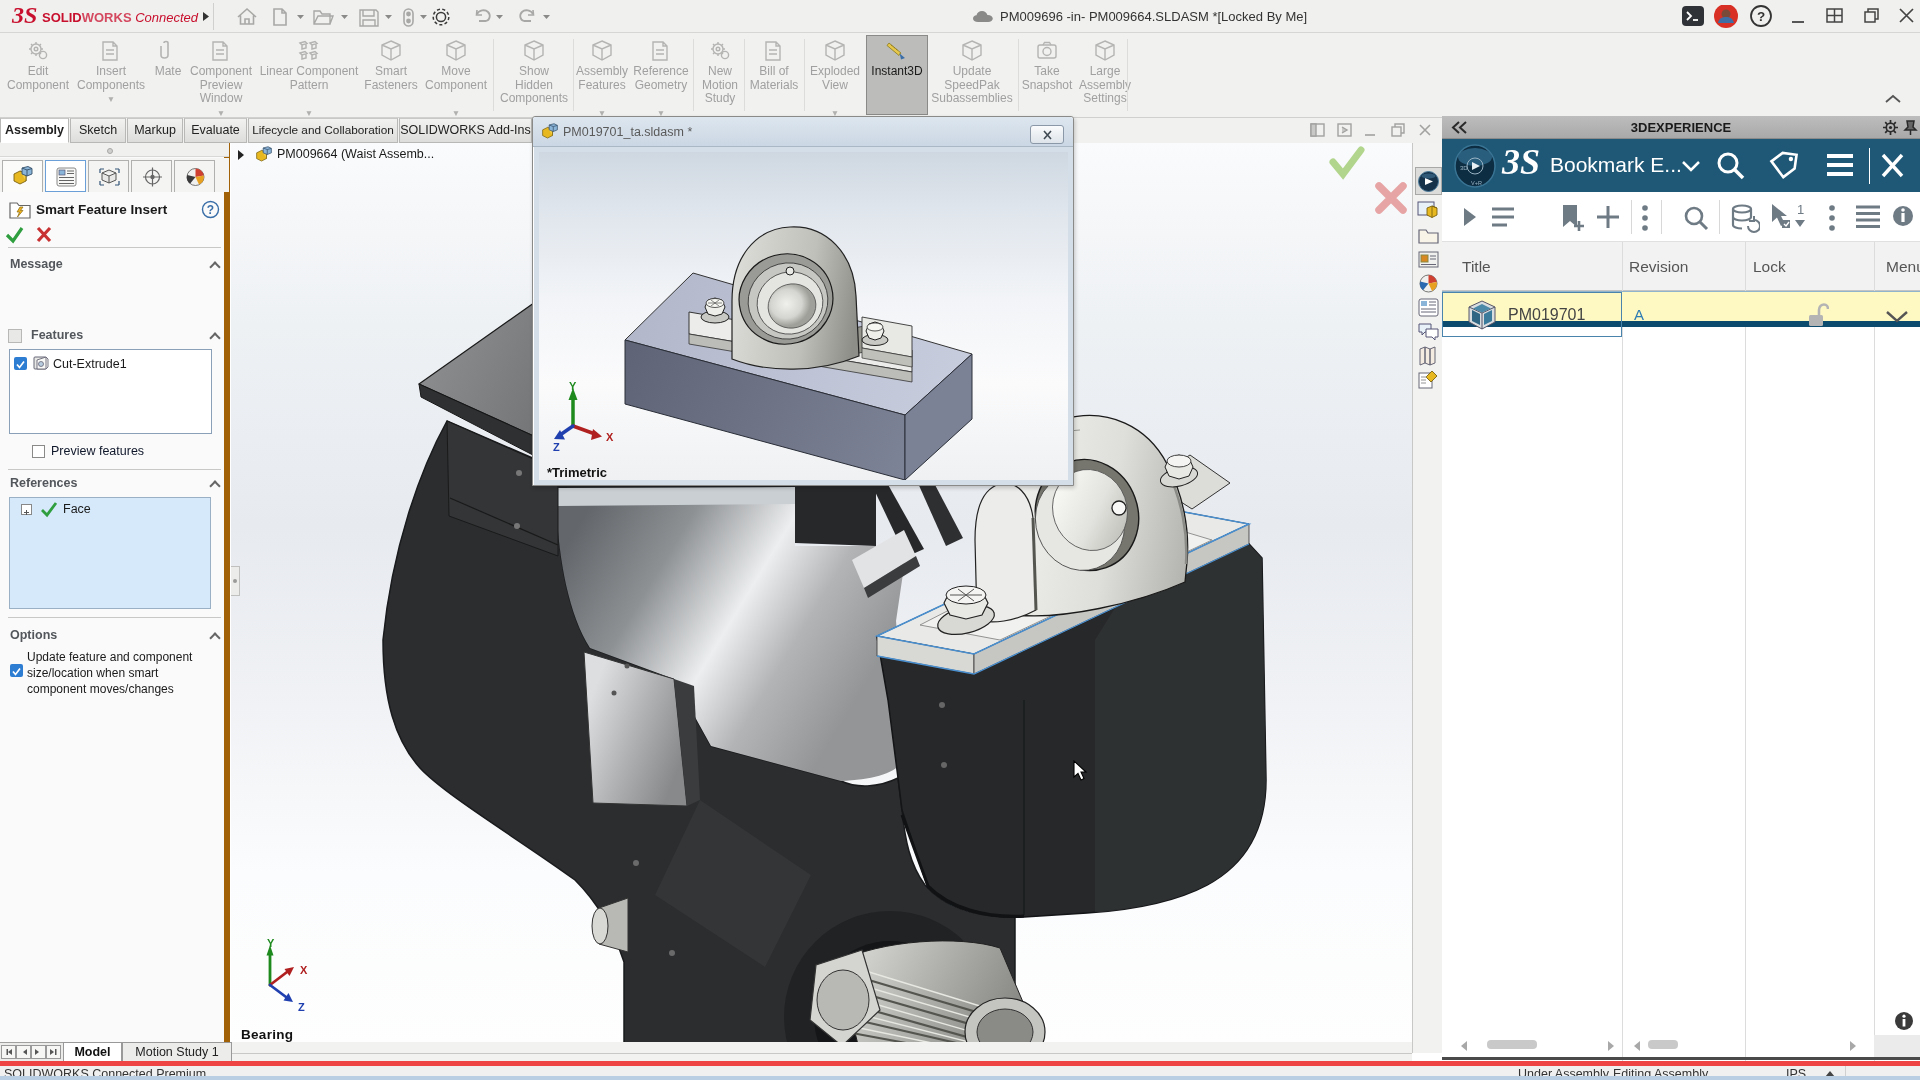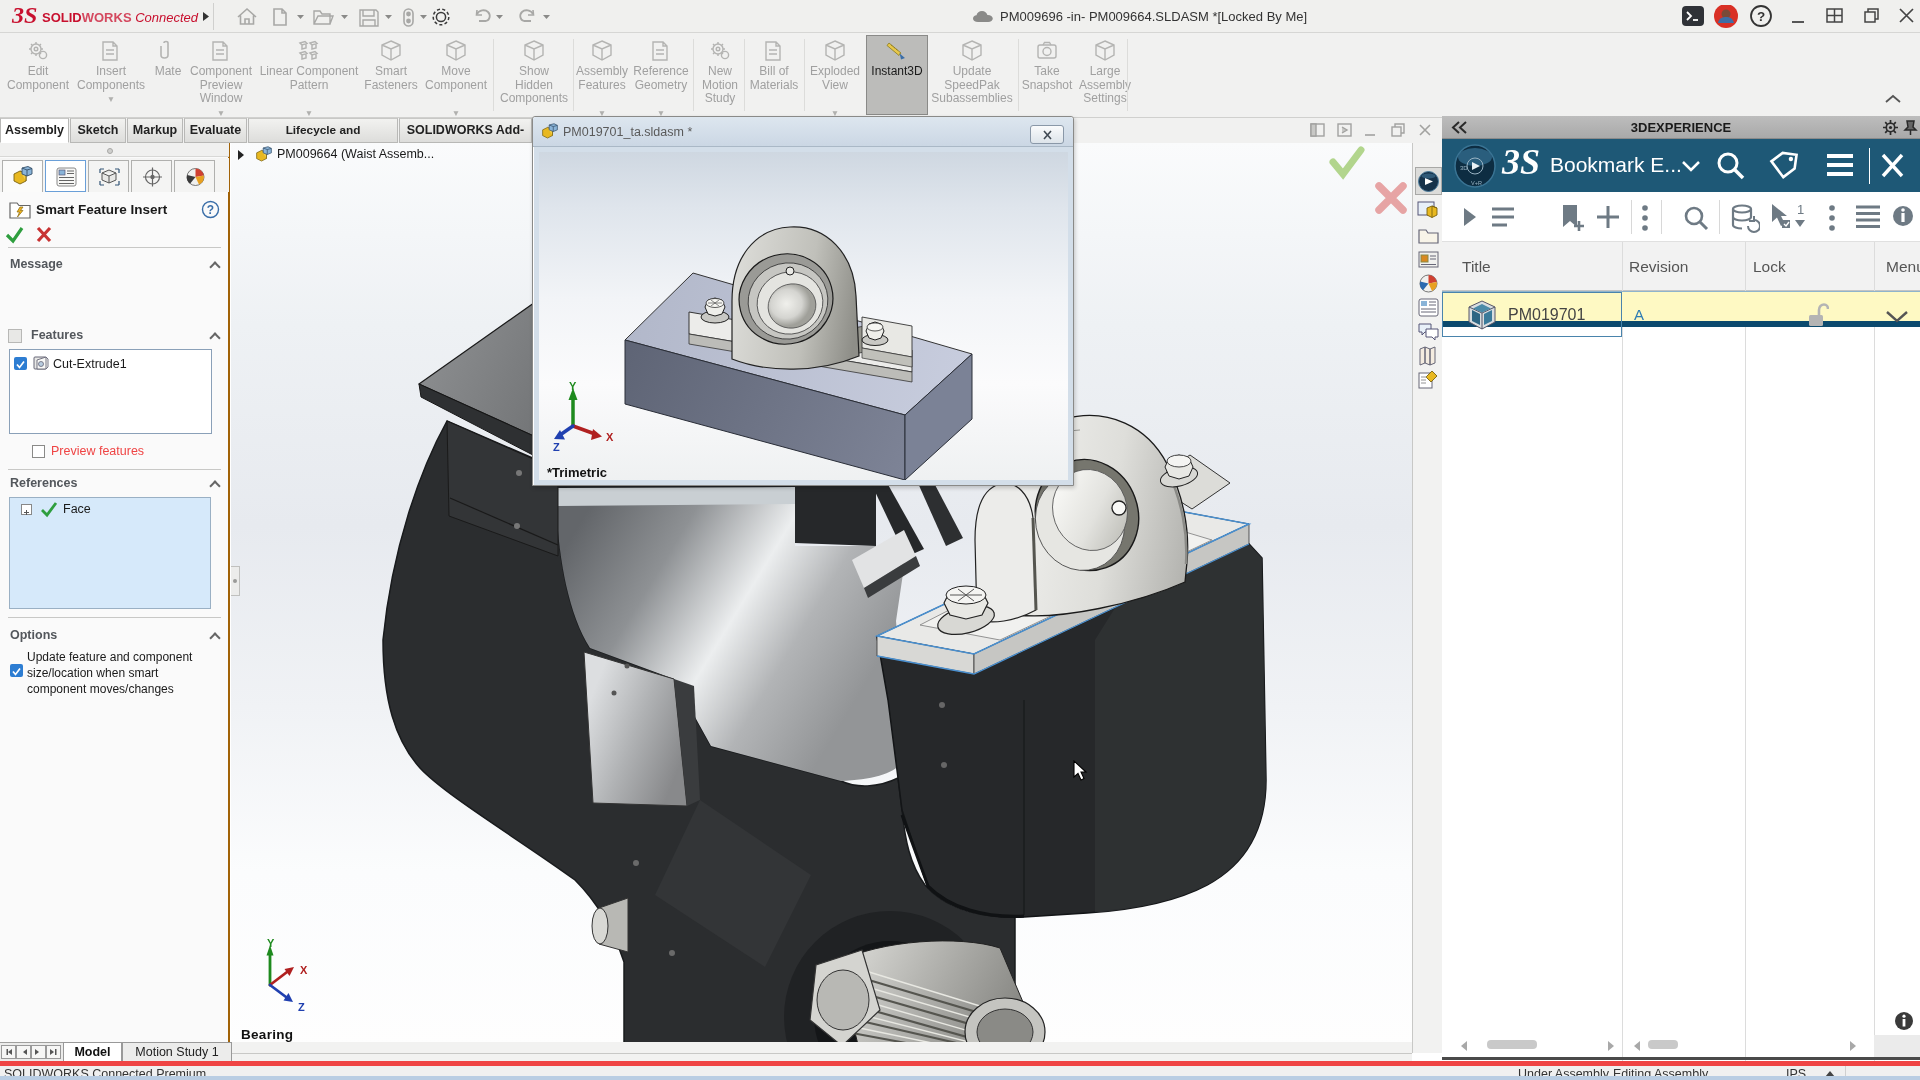--- a/index.html
+++ b/index.html
@@ -4,23 +4,23 @@
 <style>
 * { margin:0; padding:0; box-sizing:border-box; }
 html,body { width:1920px; height:1080px; overflow:hidden; font-family:"Liberation Sans", sans-serif; background:#fff; }
 .abs { position:absolute; }
 #titlebar { position:absolute; left:0; top:0; width:1920px; height:33px; background:#f0f0ee; border-bottom:1px solid #d6d6d4; }
 #ribbon { position:absolute; left:0; top:33px; width:1920px; height:85px; background:#f1f1f0; border-bottom:1px solid #d0d0ce; }
 .rbtn { position:absolute; top:3px; height:78px; text-align:center; color:#a0a0a0; font-size:12px; line-height:13.5px; }
 .rbtn .ic { margin:3px auto 2px auto; width:24px; height:24px; }
 .rsep { position:absolute; top:6px; width:1px; height:72px; background:#dcdcda; }
 #tabrow { position:absolute; left:0; top:118px; width:1920px; height:25px; background:#f1f1f0; }
-.tab { position:absolute; top:0; height:25px; border:1px solid #b8b8b6; border-top:1px solid #c8c8c6; background:linear-gradient(#f2f2f0,#dddddb); font-size:12.5px; color:#222; text-align:center; line-height:23px;font-weight:bold; }
+.tab { position:absolute; top:0; height:25px; border:1px solid #b8b8b6; border-top:1px solid #c8c8c6; background:linear-gradient(#f2f2f0,#dddddb); font-size:12.5px; color:#222; text-align:center; line-height:23px; }
 .tab.active { background:#fff; border-bottom:1px solid #fff; font-weight:bold; }
-#leftpanel { position:absolute; left:0; top:143px; width:230px; height:899px; background:#fafafa; border-right:2px solid #a16207; }
+#leftpanel { position:absolute; left:0; top:143px; width:230px; height:899px; background:#fafafa; border-right:6px solid #a16207; }
 #viewport { position:absolute; left:231px; top:143px; width:1181px; height:910px; background:linear-gradient(180deg,#fafbfc 0%,#eef1f4 20%,#e7eaef 42%,#f0f2f5 62%,#fbfcfd 80%,#fefefe 100%); overflow:hidden; }
 #ctrlrow { position:absolute; left:1097px; top:118px; width:315px; height:25px; background:#f1f1f0; }
 #taskstrip { position:absolute; left:1412px; top:143px; width:30px; height:910px; background:#f2f2f1; border-left:1px solid #c8c8c6; }
 #xppanel { position:absolute; left:1442px; top:116px; width:478px; height:944px; background:#ffffff; }
 #bottomtabs { position:absolute; left:0; top:1042px; width:1412px; height:19px; background:#f2f2f1; }
 #statusbar { position:absolute; left:0; top:1061px; width:1920px; height:15px; background:#f0f0f0; border-top:5px solid #ef4444; font-size:12.5px; color:#333; }
 #bluestrip { position:absolute; left:0; top:1076px; width:1920px; height:4px; background:#b9cde3; }
 .sechdr { font-weight:bold; color:#53575c; font-size:12.5px; }
 .caret-up { position:absolute; width:9px; height:9px; }
 .caret-up:before { content:""; position:absolute; left:0; top:6px; width:6px; height:6px; border-left:2px solid #666; border-top:2px solid #666; transform:rotate(45deg); }
@@ -278,21 +278,21 @@
         </svg>
     </div>
     <svg class="abs" style="left:22px;top:4px" width="18" height="18" viewBox="0 0 18 18">
       <rect x="2" y="3" width="12" height="12" rx="1" fill="#e8e8e6" stroke="#667" stroke-width="1"></rect>
       <path d="M5 6 L14 3 L16 5 L16 13 L14 15 M14 3 L14 15 M5 6 L5 15 L14 15" fill="#f8f8f6" stroke="#667" stroke-width="0.9"></path>
       <circle cx="9" cy="10" r="2.5" fill="#b8ccdf" stroke="#667" stroke-width="0.8"></circle>
     </svg>
     <div class="abs" style="left:43px;top:7px;font-size:12.5px;color:#1a1a1a">Cut-Extrude1</div>
   </div>
   <div class="abs" style="left:32px;top:302px;width:13px;height:13px;background:#fff;border:1px solid #8a8a88"></div>
-  <div class="abs" style="left:51px;top:301px;font-size:12.5px;color:#ef4444">Preview features</div>
+  <div class="abs" style="left:51px;top:301px;font-size:12.5px;color:#0f172a">Preview features</div>
   <div class="abs" style="left:8px;top:326px;width:213px;height:1px;background:#c8c8c6"></div>
 
   <div class="sechdr abs" style="left:10px;top:333px">References</div>
   <div class="caret-up" style="left:211px;top:333px"></div>
   <div class="abs" style="left:9px;top:354px;width:202px;height:112px;background:#d6e9fa;border:1px solid #9ab0c4">
     <div class="abs" style="left:11px;top:6px;width:11px;height:11px;background:#fff;border:1px solid #888">
       <svg width="11" height="11">
           <path d="M2 4.5 L7 4.5 M4.5 2 L4.5 7" stroke="#555" stroke-width="1" fill="none"></path>
         </svg>
     </div>

